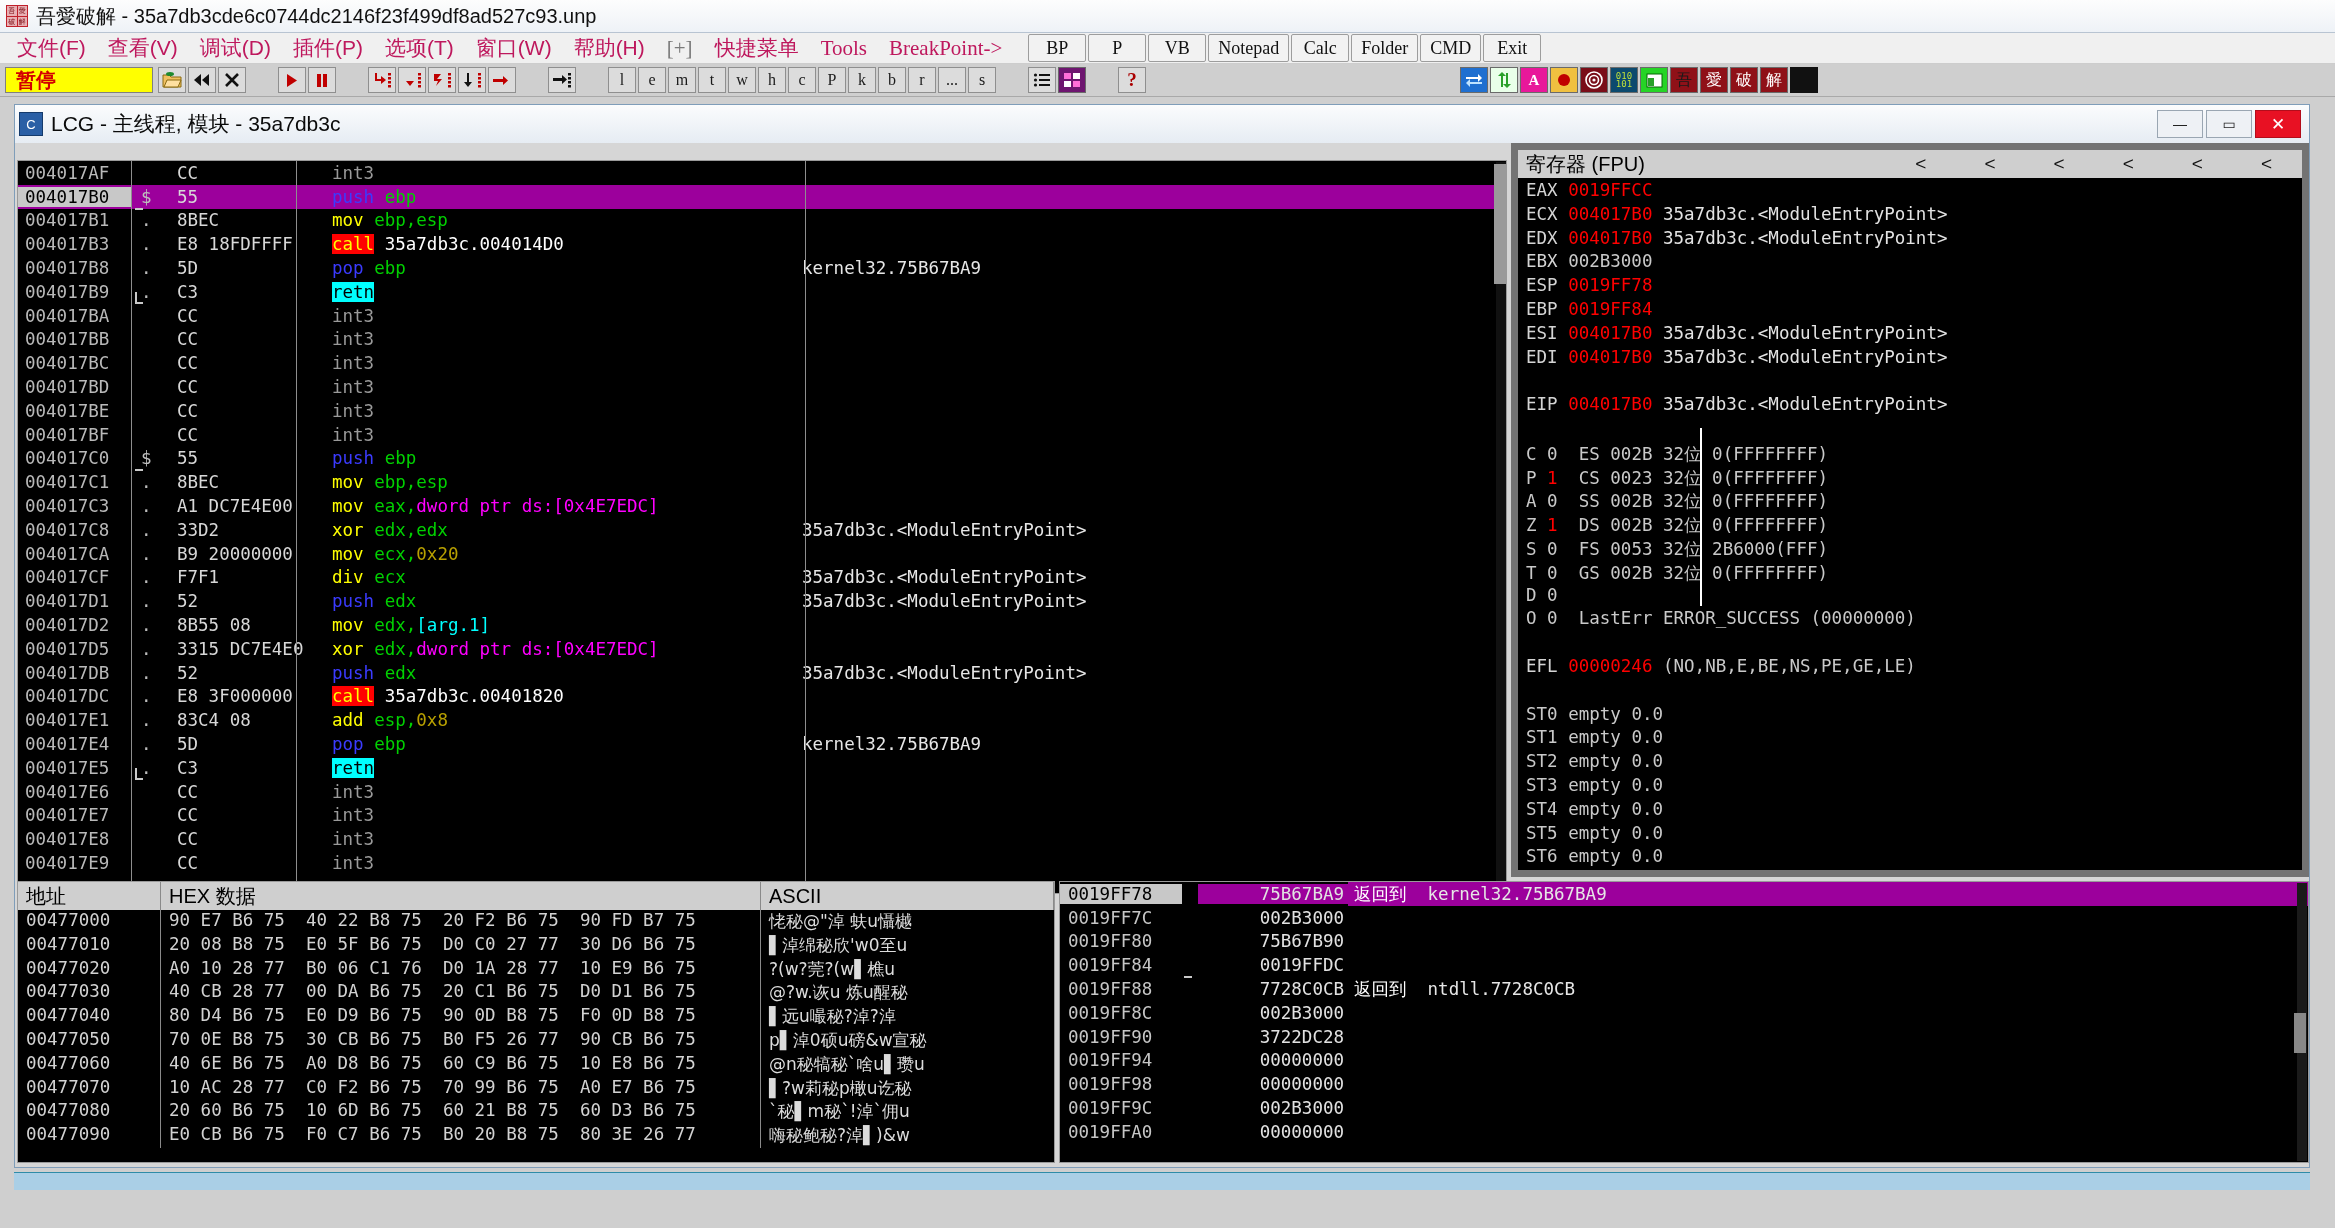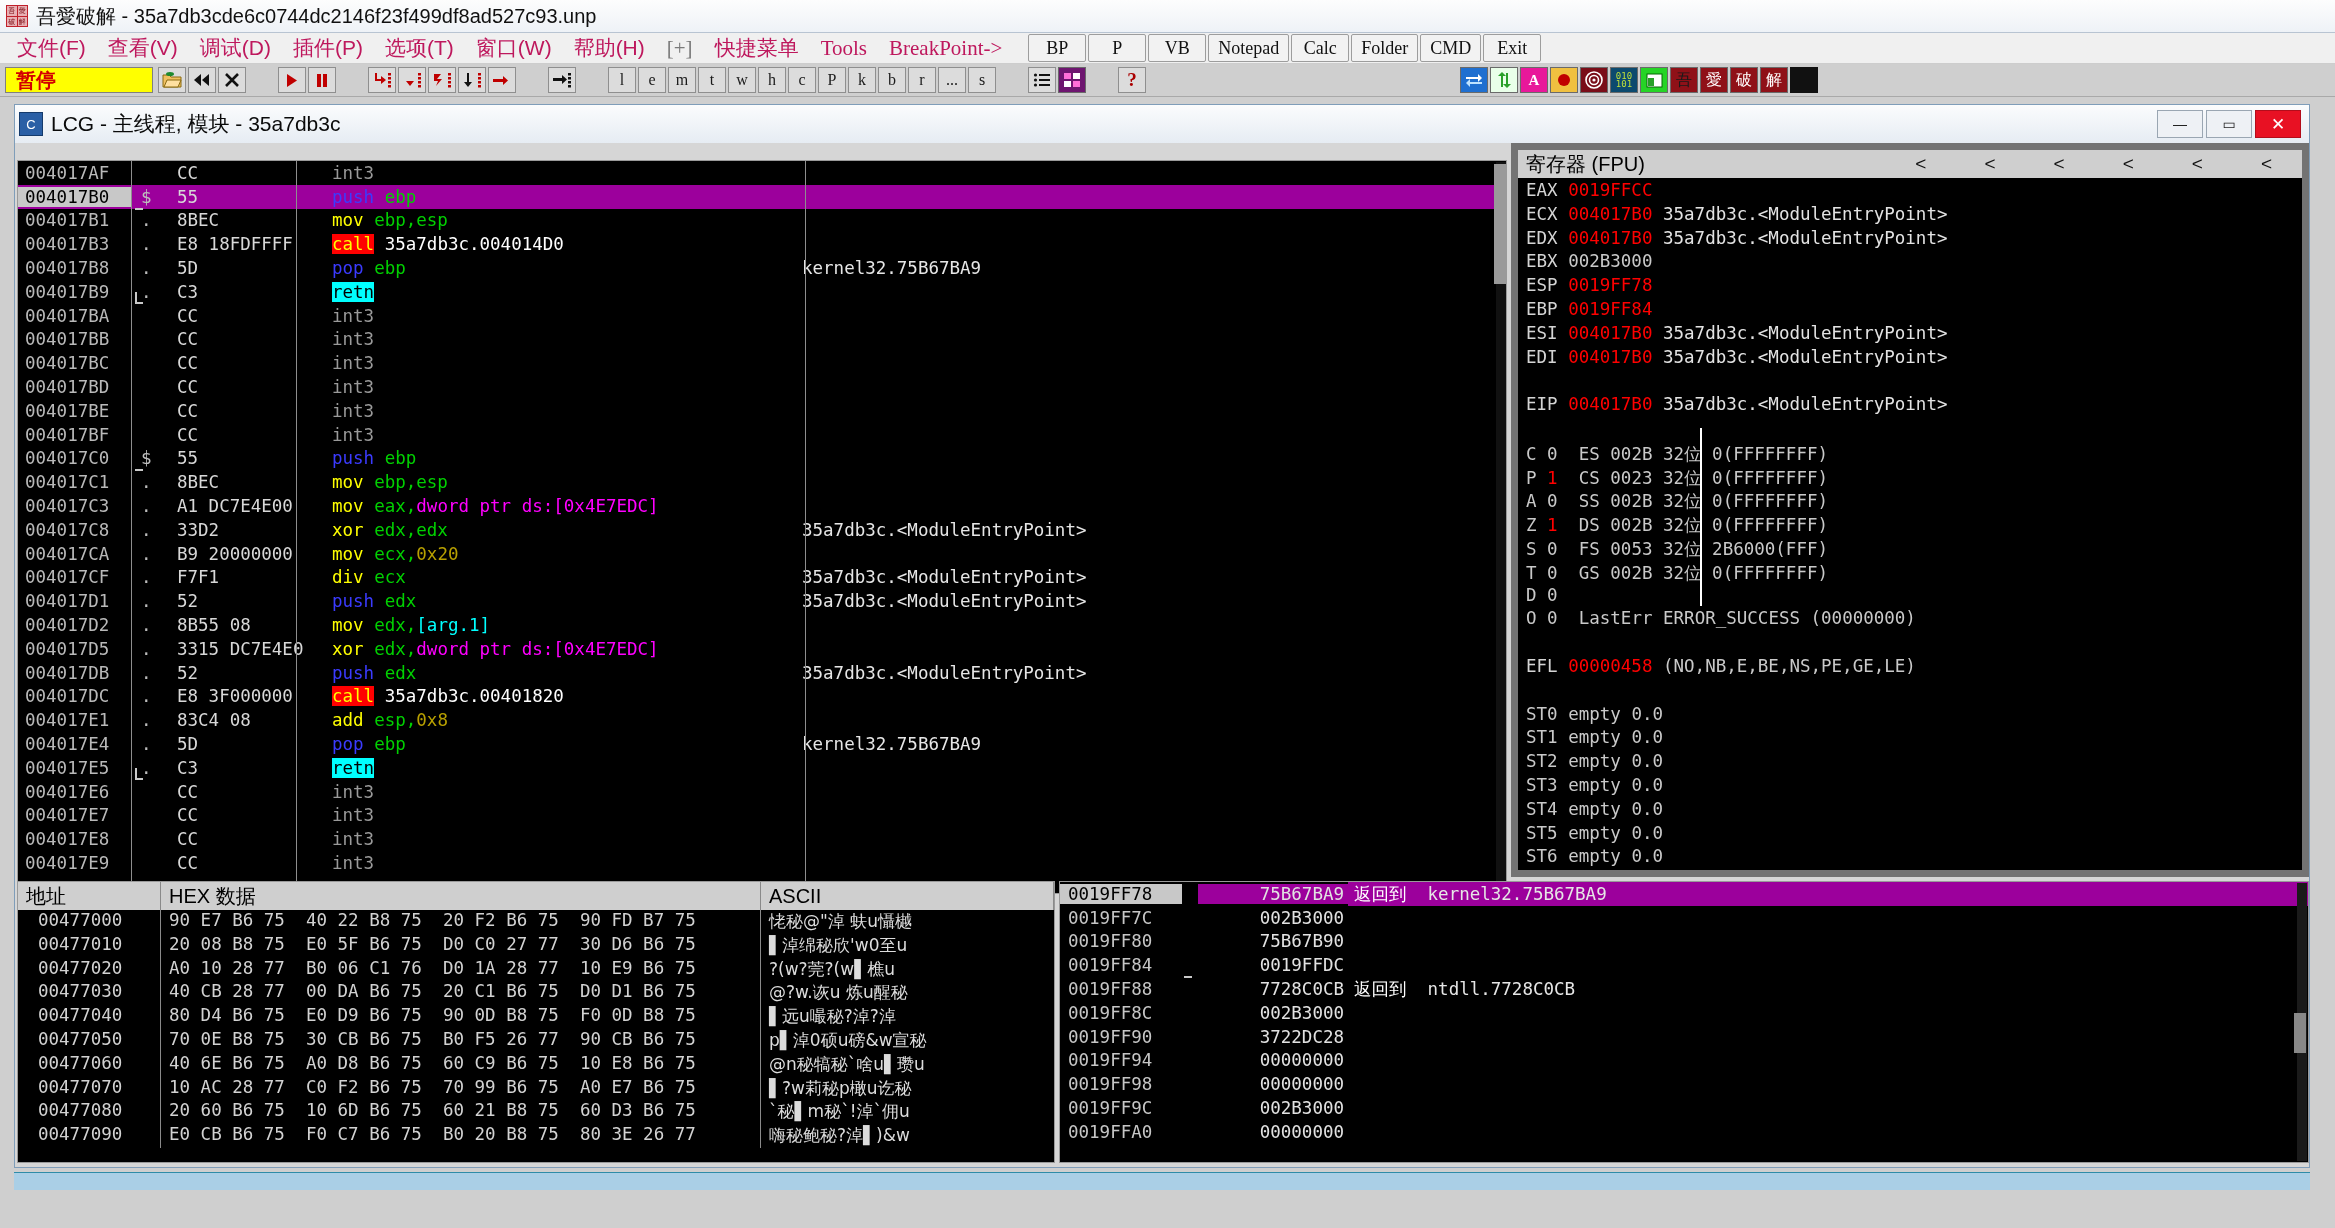--- a/index.html
+++ b/index.html
@@ -115,21 +115,21 @@
   .flag1{color:#ff0000;}
 
   
   #dump{left:2px;top:738px;width:1038px;height:282px;border:1px solid #9a9a9a;box-sizing:border-box;background:#000;}
   .dhead{height:28px;background:#cfcfcf;display:flex;align-items:center;font-size:20px;color:#000;}
   .dhead .h{border-right:1px solid #8a8a8a;height:100%;display:flex;align-items:center;padding-left:8px;box-sizing:border-box;}
   .h-addr{width:143px;}
   .h-hex{width:600px;}
   .h-ascii{flex:1 1 auto;}
   .mrow{height:23.8px;white-space:pre;color:#d2d2d2;display:flex;}
-  .m-addr{width:143px;box-sizing:border-box;padding-left:20px;border-right:1px solid #8a8a8a;}
+  .m-addr{width:143px;box-sizing:border-box;padding-left:8px;border-right:1px solid #8a8a8a;}
   .m-hex{width:600px;box-sizing:border-box;padding-left:8px;border-right:1px solid #8a8a8a;}
   .m-asc{flex:1 1 auto;padding-left:8px;font-family:"DejaVu Sans",sans-serif;font-size:17px;color:#dcdcdc;}
 
   
   #stack{left:1044px;top:738px;width:1250px;height:282px;border:1px solid #9a9a9a;box-sizing:border-box;background:#000;}
   .srow{height:23.8px;white-space:pre;color:#d2d2d2;display:flex;align-items:center;}
   .srow.sel .s-val,.srow.sel .s-cmt{background:#9c009c;}
   .s-addr{width:122px;box-sizing:border-box;padding-left:8px;color:#c6c6c6;}
   .s-addr.cur{background:#c8c8c8;color:#000;}
   .s-bar{width:16px;flex:0 0 auto;position:relative;}
@@ -429,21 +429,21 @@
             <div class="rrow">&nbsp;</div>
             <div class="rrow"><span>C</span> <span class="">0</span><span> &nbsp;ES 002B 32位 0(FFFFFFFF)</span></div>
             <div class="rrow"><span>P</span> <span class="flag1">1</span><span> &nbsp;CS 0023 32位 0(FFFFFFFF)</span></div>
             <div class="rrow"><span>A</span> <span class="">0</span><span> &nbsp;SS 002B 32位 0(FFFFFFFF)</span></div>
             <div class="rrow"><span>Z</span> <span class="flag1">1</span><span> &nbsp;DS 002B 32位 0(FFFFFFFF)</span></div>
             <div class="rrow"><span>S</span> <span class="">0</span><span> &nbsp;FS 0053 32位 2B6000(FFF)</span></div>
             <div class="rrow"><span>T</span> <span class="">0</span><span> &nbsp;GS 002B 32位 0(FFFFFFFF)</span></div>
             <div class="rrow"><span>D</span> <span class="">0</span><span></span></div>
             <div class="rrow"><span>O</span> <span>0</span> &nbsp;<span>LastErr</span> <span>ERROR_SUCCESS (00000000)</span></div>
             <div class="rrow">&nbsp;</div>
-            <div class="rrow"><span class="rname">EFL</span> <span class="rval">00000458</span> <span>(NO,NB,E,BE,NS,PE,GE,LE)</span></div>
+            <div class="rrow"><span class="rname">EFL</span> <span class="rval">00000246</span> <span>(NO,NB,E,BE,NS,PE,GE,LE)</span></div>
             <div class="rrow">&nbsp;</div>
             <div class="rrow"><span>ST0</span> <span>empty</span> <span>0.0</span></div>
             <div class="rrow"><span>ST1</span> <span>empty</span> <span>0.0</span></div>
             <div class="rrow"><span>ST2</span> <span>empty</span> <span>0.0</span></div>
             <div class="rrow"><span>ST3</span> <span>empty</span> <span>0.0</span></div>
             <div class="rrow"><span>ST4</span> <span>empty</span> <span>0.0</span></div>
             <div class="rrow"><span>ST5</span> <span>empty</span> <span>0.0</span></div>
             <div class="rrow"><span>ST6</span> <span>empty</span> <span>0.0</span></div>
             <div class="rrow"><span>ST7</span> <span>empty</span> <span>0.0</span></div>
           </div>

